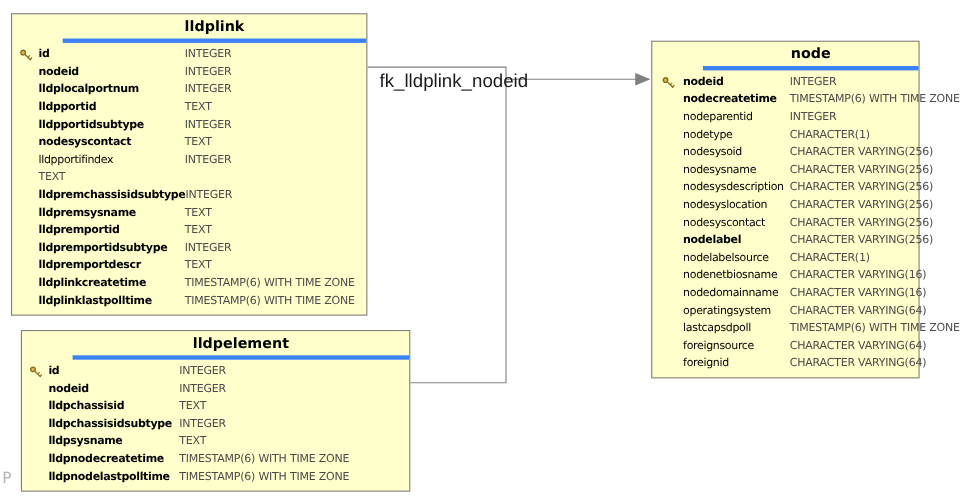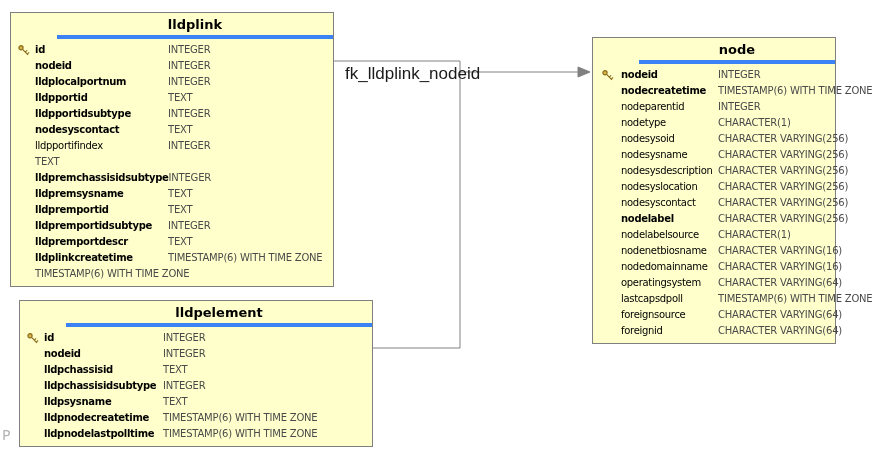--- a/index.html
+++ b/index.html
@@ -152,20 +152,21 @@
           <span class="ncell b">lldpremportdescr</span>
           <span class="tcell">TEXT</span>
         </div>
         <div class="trow">
           <span class="kcell"></span>
           <span class="ncell b">lldplinkcreatetime</span>
           <span class="tcell">TIMESTAMP(6) WITH TIME ZONE</span>
         </div>
         <div class="trow">
           <span class="kcell"></span>
+          <span class="ncell b">lldplinklastpolltime</span>
           <span class="tcell">TIMESTAMP(6) WITH TIME ZONE</span>
         </div>
       </div>
   </section>
 
   <section class="etable t-lldpelement" style="left:19px;top:300px;width:354px;">
     <header class="ttitle">lldpelement</header>
     <div class="tbody">
         <div class="trow">
           <span class="kcell">

